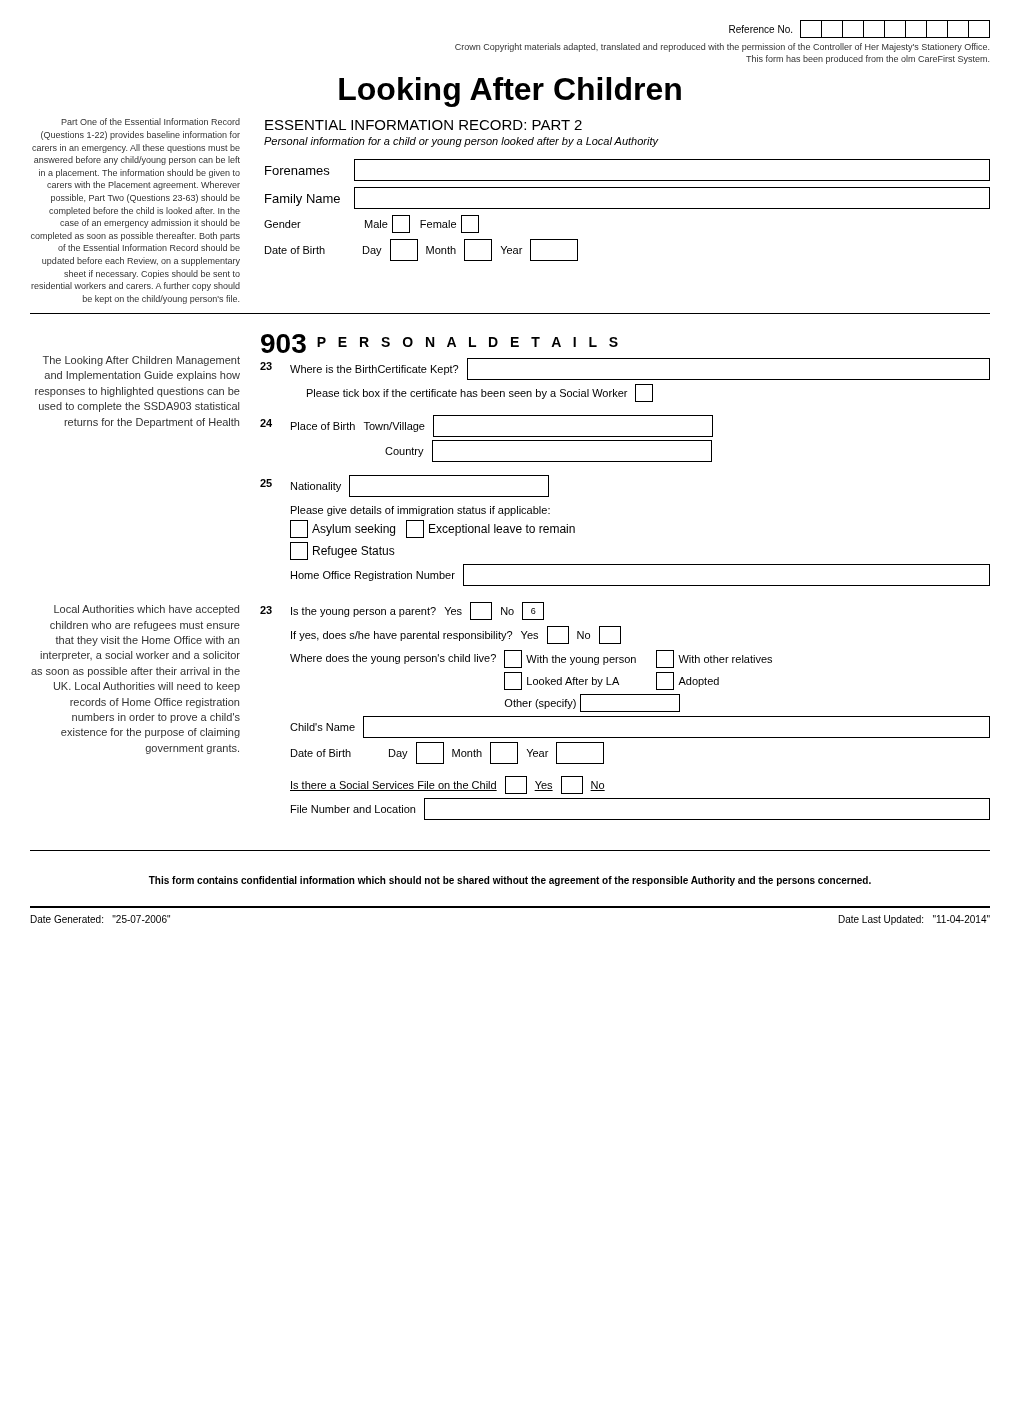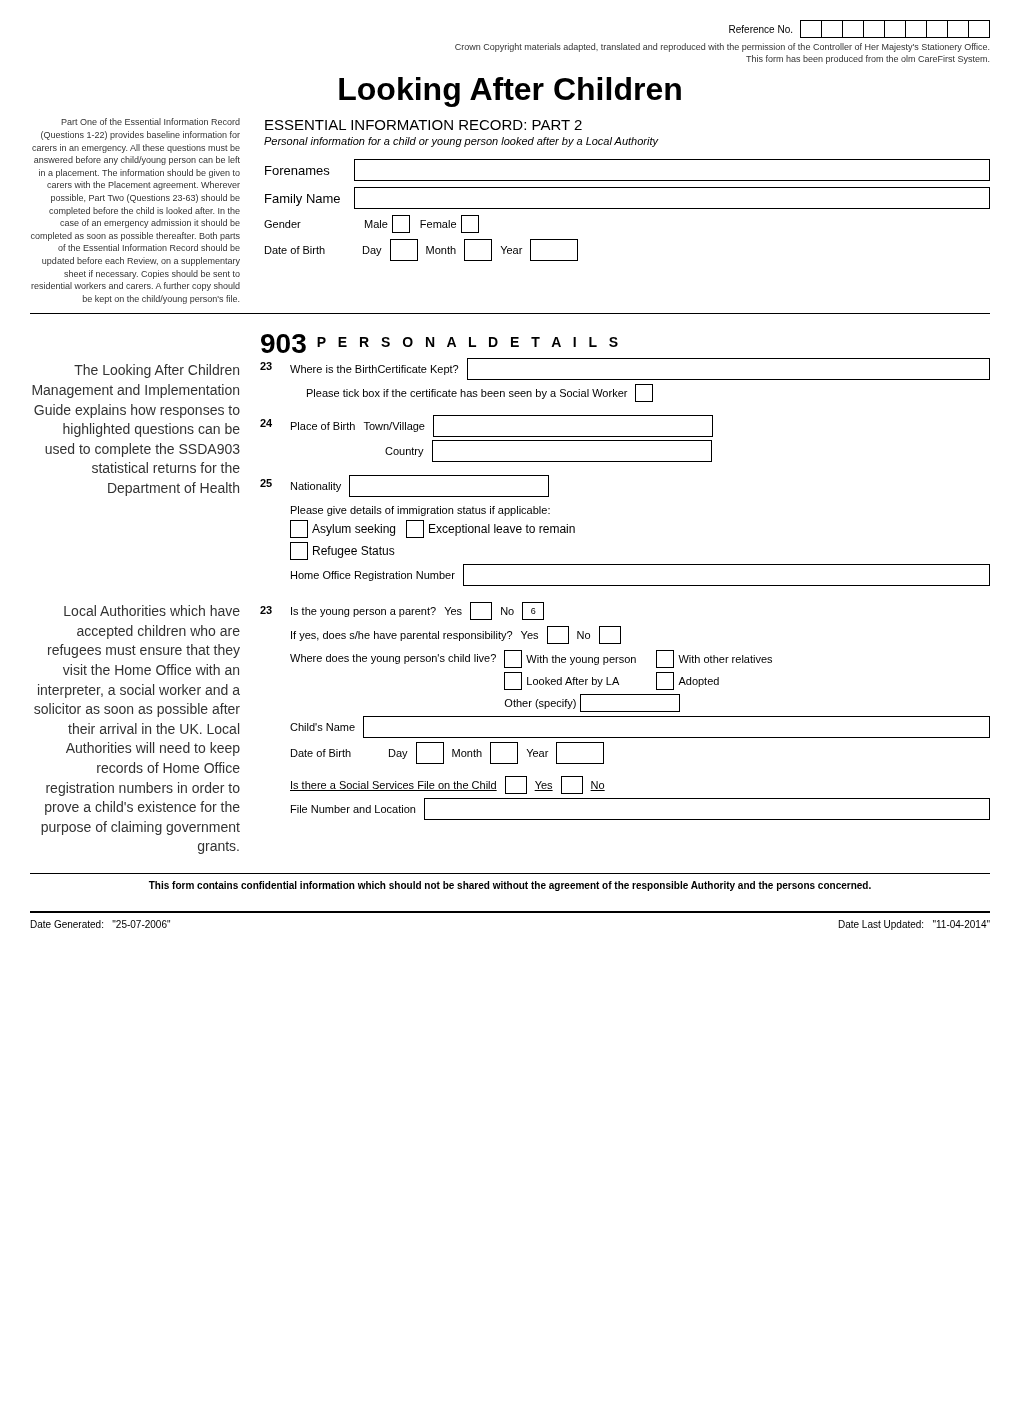--- a/index.html
+++ b/index.html
@@ -249,39 +249,39 @@
       gap: 8px;
       margin: 4px 0;
       font-size: 11px;
     }
     .footer-note {
       margin-top: 16px;
       font-size: 10px;
       font-weight: bold;
       text-align: center;
       border-top: 1px solid #000;
-      padding-top: 6px;
+      padding-top: 24px;
     }
     .bottom-bar {
       margin-top: 20px;
       border-top: 2px solid #000;
       padding-top: 6px;
       display: flex;
       justify-content: space-between;
       font-size: 10px;
     }
     .two-col-body {
       display: flex;
       gap: 0;
       margin-top: 2px;
     }
     .left-note-col {
       width: 220px;
       min-width: 220px;
-      font-size: 14px;
+      font-size: 11px;
       color: #333;
       padding-right: 10px;
       text-align: right;
       line-height: 1.4;
     }
     .right-form-col {
       flex: 1;
       padding-left: 10px;
     }
     .place-birth-row {

